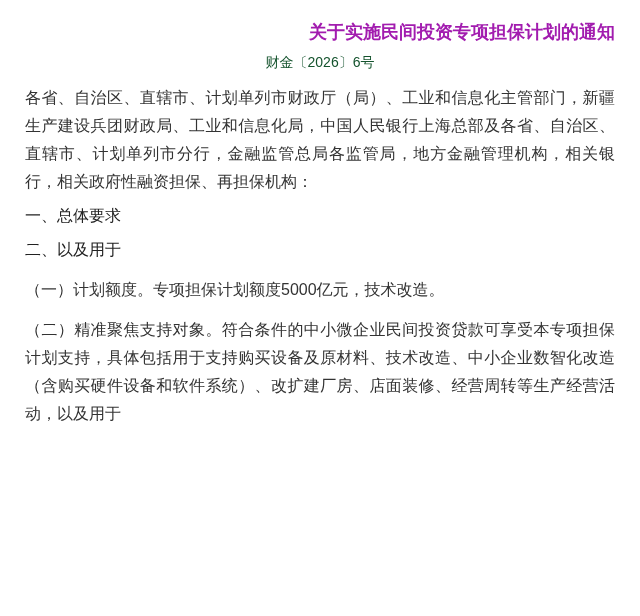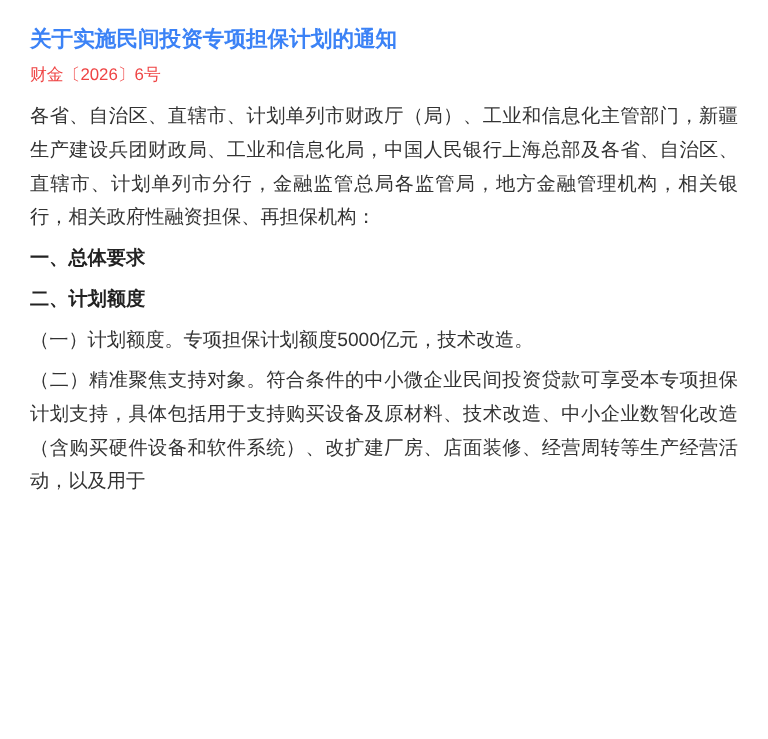--- a/index.html
+++ b/index.html
@@ -15,59 +15,60 @@
   .doc {
     box-sizing: border-box;
     width: 640px;
     padding: 20px 25px 0 25px;
     font-family: "Liberation Sans", "DejaVu Sans", sans-serif;
   }
   .doc-title {
     font-size: 18px;
     line-height: 24px;
     font-weight: bold;
-    text-align: left;
-    color: #3b82f6;
+    text-align: right;
+    color: #a21caf;
     margin: 0 0 8px 0;
     font-family: Liberation Serif, serif;
   }
   .doc-number {
     font-size: 14px;
     line-height: 20px;
-    color: #ef4444;
+    text-align: center;
+    color: #14532d;
     margin: 0 0 12px 0;
   }
   .doc p {
     font-size: 16px;
     line-height: 28px;
     color: #333333;
-    margin: 0 0 6px 0;
+    margin: 12px 0 6px 0;
     text-align: justify;
     text-justify: inter-ideograph;
   }
   .section-heading {
     font-size: 16px;
     line-height: 28px;
-    font-weight: bold;
+    font-weight: normal;
     color: #222222;
     margin: 6px 0 6px 0;
   }
 </style>
 </head>
 <body>
 
 <div class="doc">
   <h1 class="doc-title">关于实施民间投资专项担保计划的通知</h1>
 
   <div class="doc-number">财金〔2026〕6号</div>
 
   <p>各省、自治区、直辖市、计划单列市财政厅（局）、工业和信息化主管部门，新疆生产建设兵团财政局、工业和信息化局，中国人民银行上海总部及各省、自治区、直辖市、计划单列市分行，金融监管总局各监管局，地方金融管理机构，相关银行，相关政府性融资担保、再担保机构：</p>
 
 
   <h2 class="section-heading">一、总体要求</h2>
 
 
-  <h2 class="section-heading">二、计划额度</h2>
+  <h2 class="section-heading">二、以及用于</h2>
 
   <p>（一）计划额度。专项担保计划额度5000亿元，技术改造。</p>
 
   <p>（二）精准聚焦支持对象。符合条件的中小微企业民间投资贷款可享受本专项担保计划支持，具体包括用于支持购买设备及原材料、技术改造、中小企业数智化改造（含购买硬件设备和软件系统）、改扩建厂房、店面装修、经营周转等生产经营活动，以及用于</p>
 </div>
 
 </body></html>

